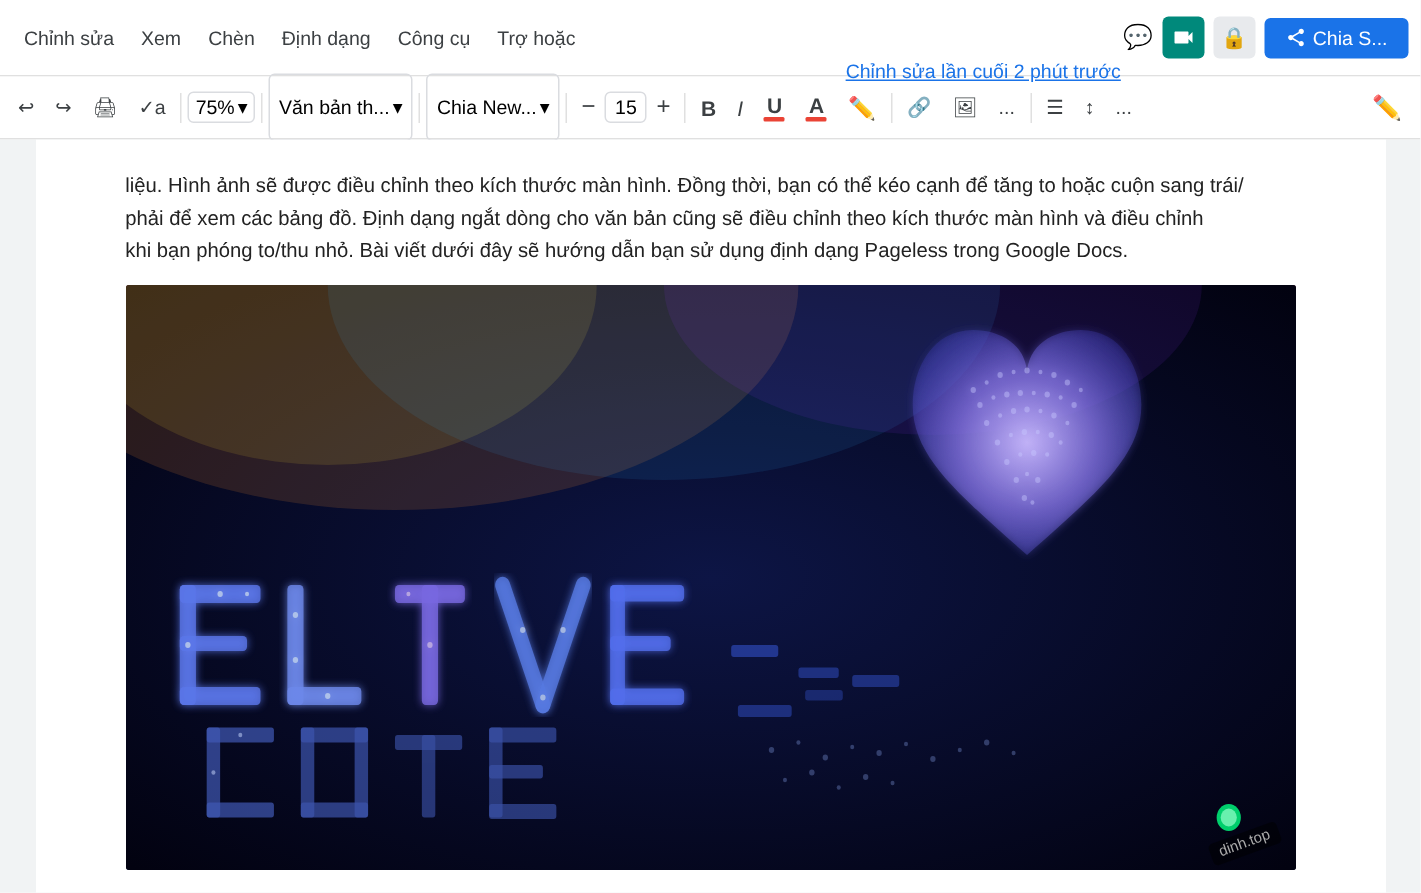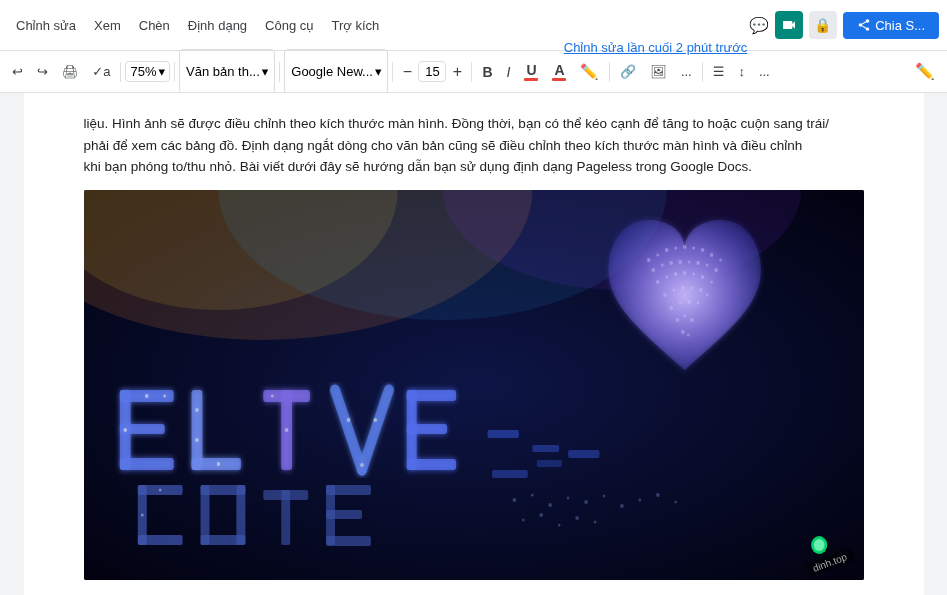--- a/index.html
+++ b/index.html
@@ -243,21 +243,21 @@
   </style>
 </head>
 <body>
 
 <div class="menu-bar">
   <span class="menu-item">Chỉnh sửa</span>
   <span class="menu-item">Xem</span>
   <span class="menu-item">Chèn</span>
   <span class="menu-item">Định dạng</span>
   <span class="menu-item">Công cụ</span>
-  <span class="menu-item">Trợ kích</span>
+  <span class="menu-item">Trợ hoặc</span>
   <span class="menu-separator"></span>
   <span class="last-edit">Chỉnh sửa lần cuối 2 phút trước</span>
   <div class="right-icons">
     <span class="chat-icon">💬</span>
     <div class="google-meet-btn">
       <svg width="16" height="16" viewBox="0 0 24 24" fill="white">
           <path d="M17 10.5V7c0-.55-.45-1-1-1H4c-.55 0-1 .45-1 1v10c0 .55.45 1 1 1h12c.55 0 1-.45 1-1v-3.5l4 4v-11l-4 4z"></path>
         </svg>
     </div>
     <div class="lock-btn">🔒</div>
@@ -287,21 +287,21 @@
   <div class="toolbar-divider"></div>
 
   <div class="font-select">
     <span>Văn bản th...</span>
     <span>▾</span>
   </div>
 
   <div class="toolbar-divider"></div>
 
   <div class="font-select">
-    <span>Google New...</span>
+    <span>Chia New...</span>
     <span>▾</span>
   </div>
 
   <div class="toolbar-divider"></div>
 
   <div class="font-size-input">
     <span class="fs-btn">−</span>
     <span class="fs-val">15</span>
     <span class="fs-btn">+</span>
   </div>

